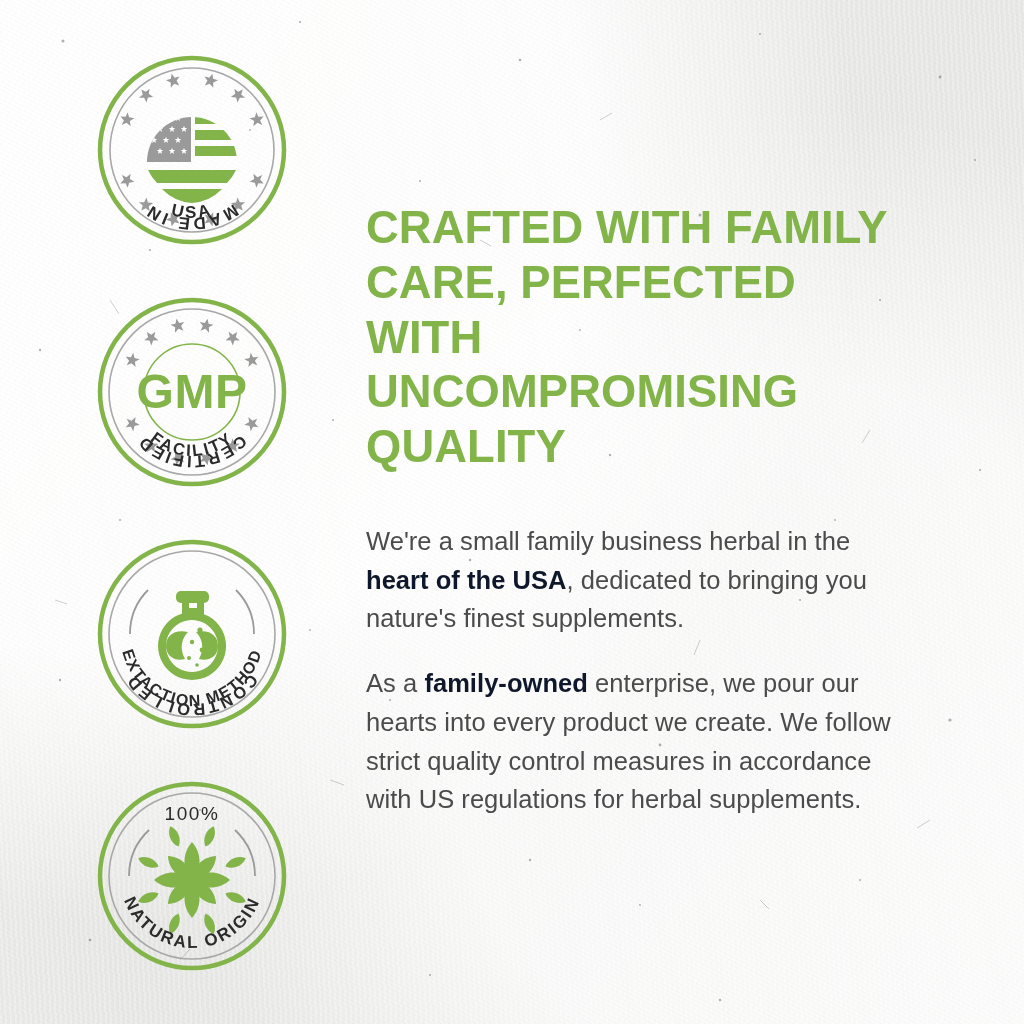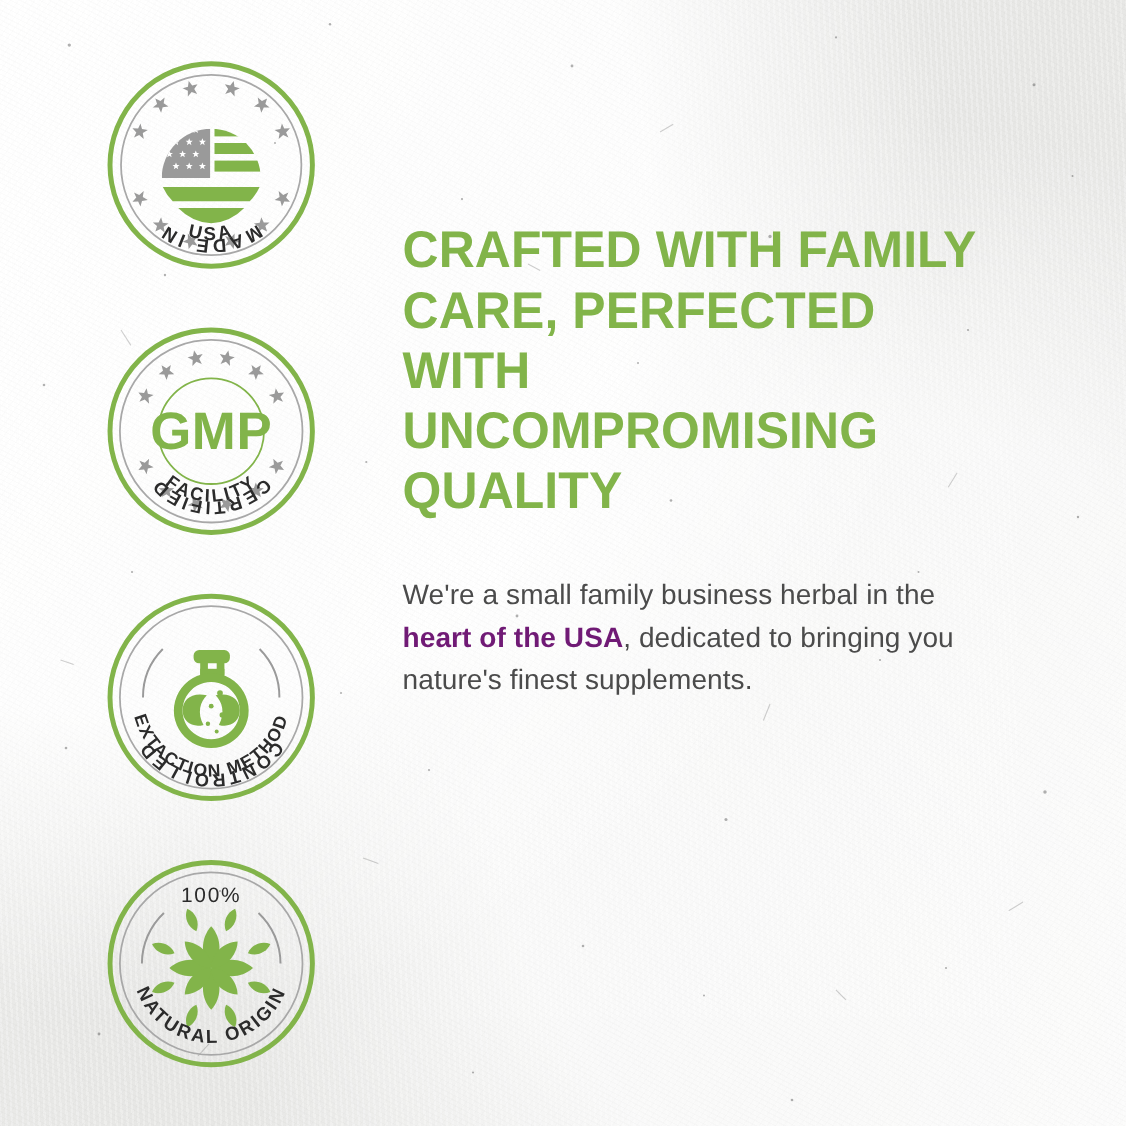--- a/index.html
+++ b/index.html
@@ -82,21 +82,21 @@
   .para {
     margin: 0 0 26px 0;
     color: #4b4b4b;
     font-size: 25.5px;
     line-height: 1.52;
     letter-spacing: .05px;
     font-weight: 400;
   }
   .para:last-child { margin-bottom: 0; }
   .hl {
-    color: #701a75;
+    color: #0f172a;
     font-weight: 700;
   }
 </style>
 </head>
 <body>
 
 <div id="page">
 
   <div class="tex tex-a"></div>
   <div class="tex tex-b"></div>
@@ -444,16 +444,17 @@
     <h1 class="headline">
       <span>CRAFTED WITH FAMILY</span><br>
       <span>CARE, PERFECTED WITH</span><br>
       <span>UNCOMPROMISING</span><br>
       <span>QUALITY</span>
     </h1>
 
     <div class="body-block">
       <p class="para"><span>We're a small family business herbal in the </span><span class="hl">heart of the USA</span><span>, dedicated to bringing you nature's finest supplements.</span></p>
 
+      <p class="para"><span>As a </span><span class="hl">family-owned</span><span> enterprise, we pour our hearts into every product we create. We follow strict quality control measures in accordance with US regulations for herbal supplements.</span></p>
     </div>
 
   </div>
 </div>
 
 </body></html>

